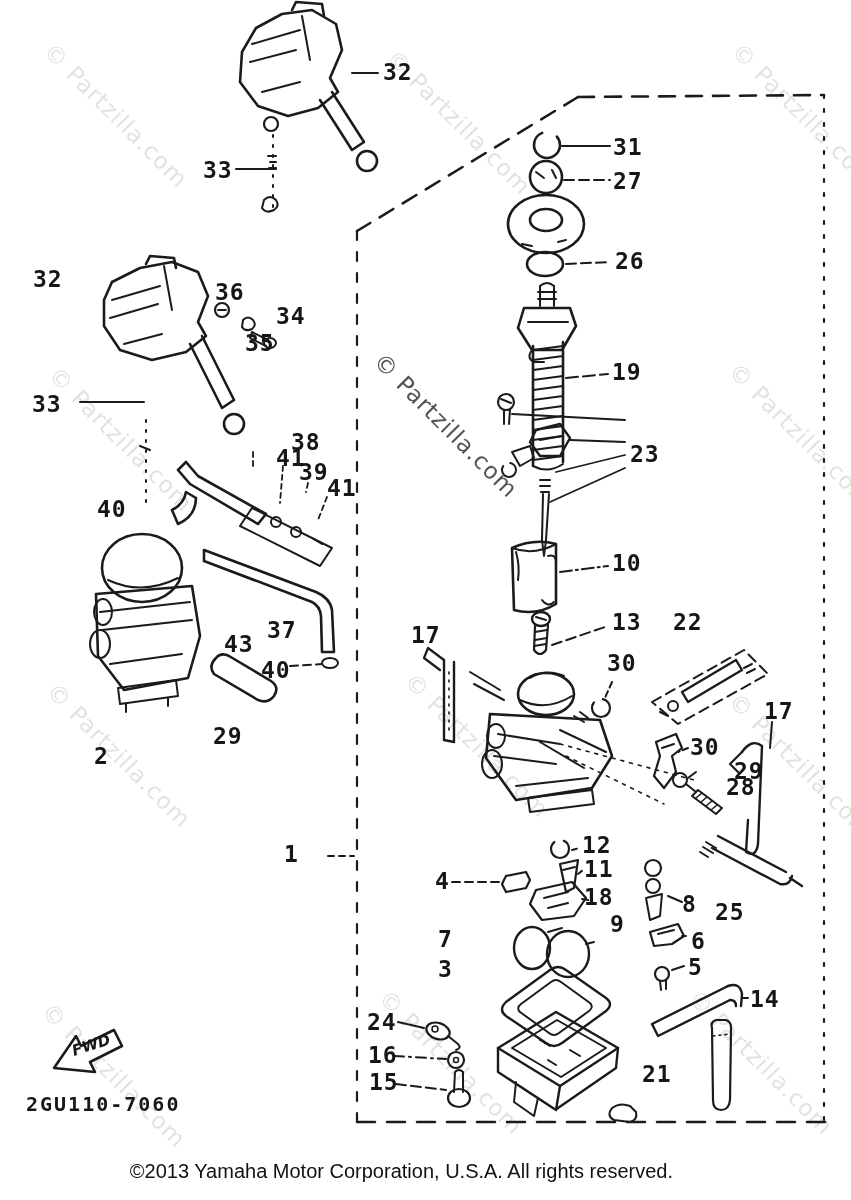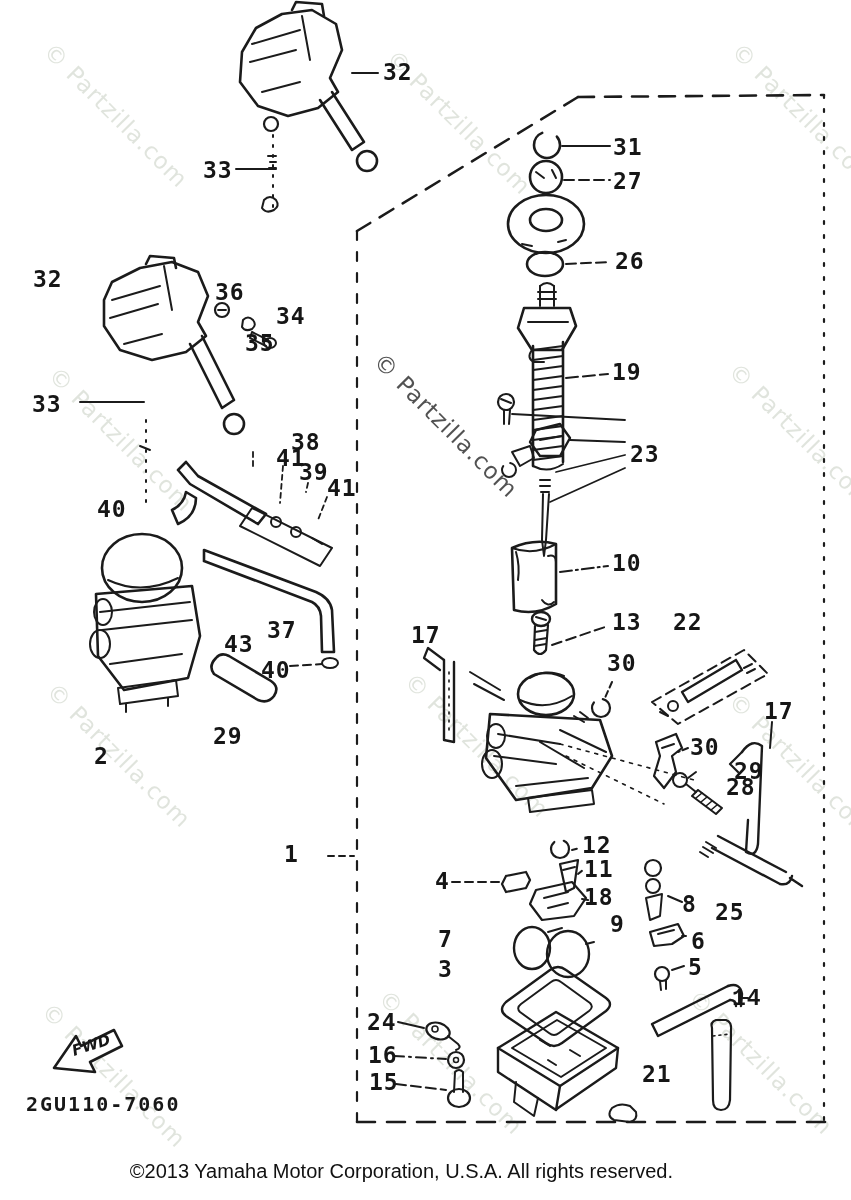--- a/index.html
+++ b/index.html
@@ -282,21 +282,21 @@
       <span class="callout" style="left: 584px; top: 858px; text-align: center;">11</span>
       <span class="callout" style="left: 435px; top: 870px;">4</span>
       <span class="callout" style="left: 584px; top: 886px;">18</span>
       <span class="callout" style="left: 610px; top: 913px;">9</span>
       <span class="callout" style="left: 682px; top: 893px;">8</span>
       <span class="callout" style="left: 715px; top: 901px;">25</span>
       <span class="callout" style="left: 438px; top: 928px;">7</span>
       <span class="callout" style="left: 691px; top: 930px;">6</span>
       <span class="callout" style="left: 438px; top: 958px;">3</span>
       <span class="callout" style="left: 688px; top: 956px;">5</span>
-      <span class="callout" style="left: 732px; top: 988px; font-family: Liberation Mono, monospace;">14</span>
+      <span class="callout" style="left: 750px; top: 988px;">14</span>
       <span class="callout" style="left: 367px; top: 1011px;">24</span>
       <span class="callout" style="left: 368px; top: 1044px; text-align: center;">16</span>
       <span class="callout" style="left: 369px; top: 1071px;">15</span>
       <span class="callout" style="left: 642px; top: 1063px;">21</span>
       <span class="callout" style="left: 284px; top: 843px;">1</span>
     </div>
 
   <div id="part-code">2GU110-7060</div>
   <div id="copyright">©2013  Yamaha Motor Corporation, U.S.A. All rights reserved.</div>
 </div>

